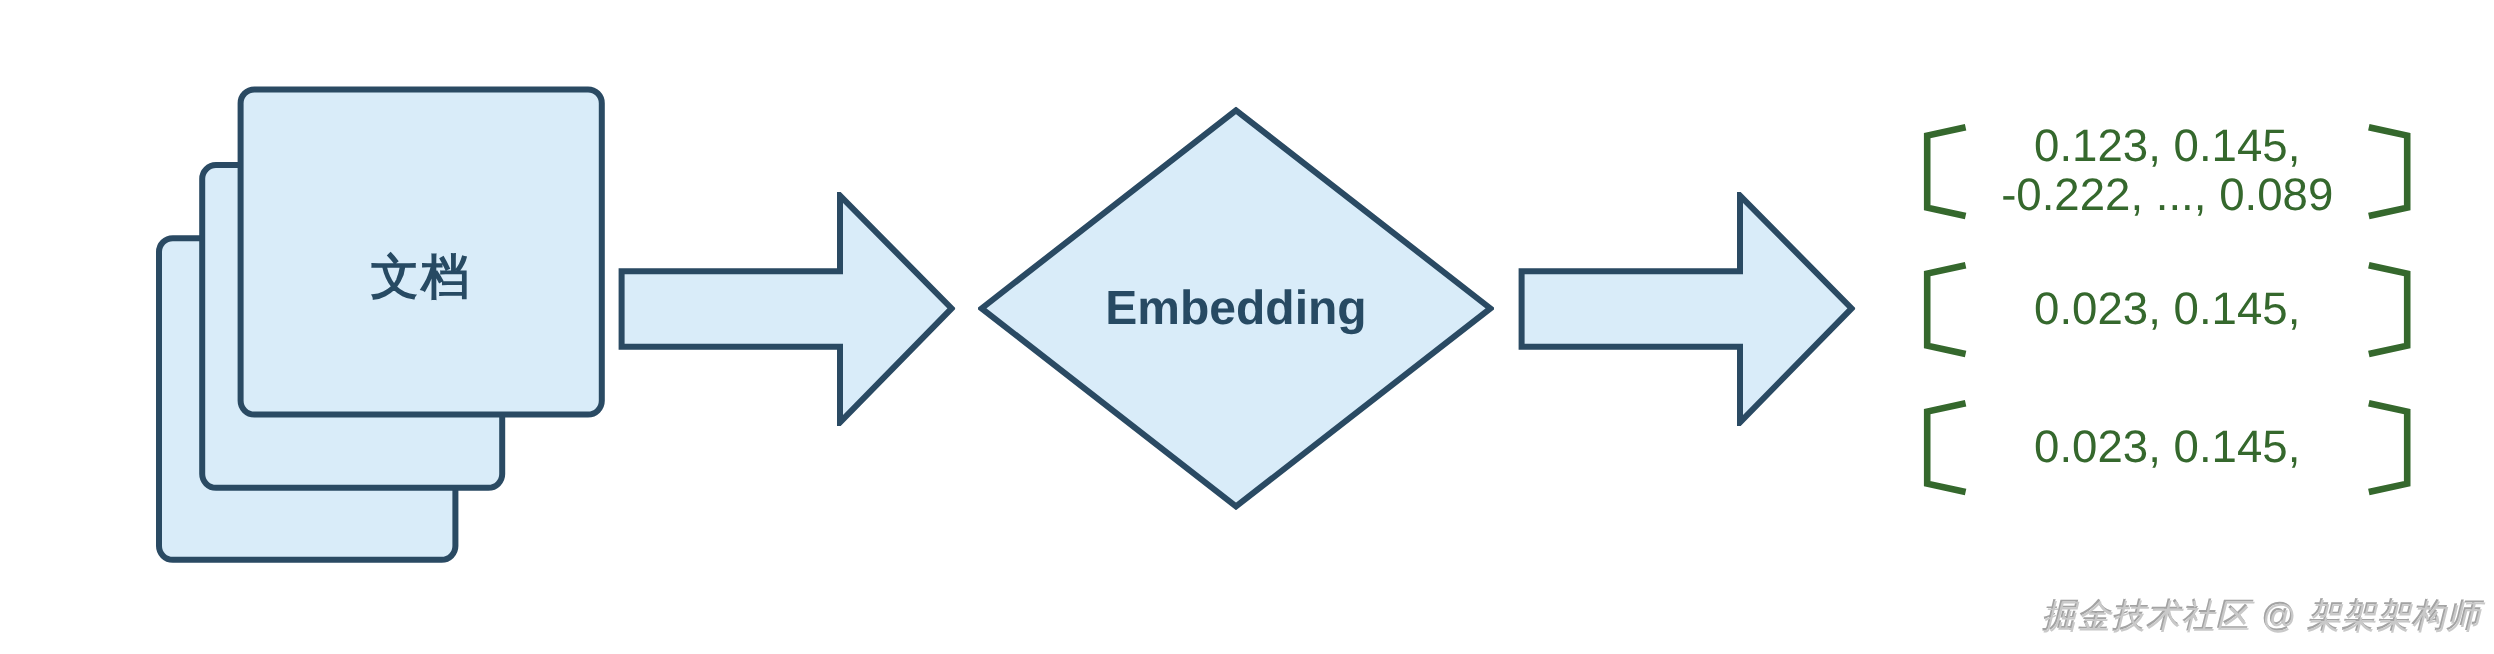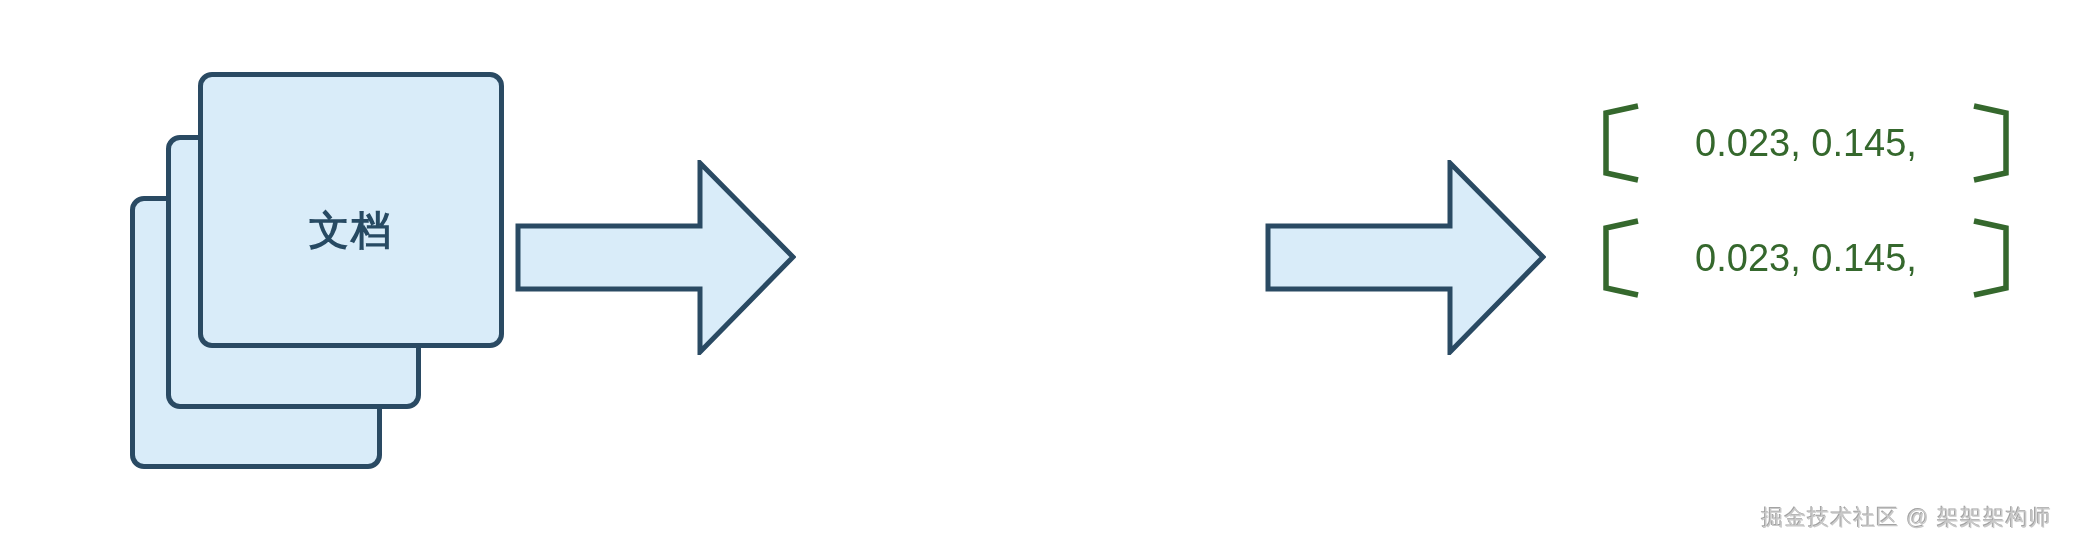--- a/index.html
+++ b/index.html
@@ -85,53 +85,72 @@
     text-align: center;
     font-size: 38px;
     line-height: 41px;
     color: var(--vector-green);
     white-space: nowrap;
   }
 
   
   .watermark {
     position: absolute;
-    right: 26px;
+    right: 10px;
     bottom: 12px;
-    font-size: 22px;
+    font-size: 28px;
     letter-spacing: 1px;
     color: var(--watermark-gray);
     text-shadow: -1px -1px 0 #a3a3a3, 1px 1px 1px #ffffff;
     user-select: none;
+    font-style: italic;
   }
 </style>
 </head>
 <body>
 
 <div class="canvas">
 
   <div class="doc-stack">
     <div class="card card-back"></div>
     <div class="card card-mid"></div>
     <div class="card card-front">
       <span class="doc-label">文档</span>
     </div>
   </div>
 
   <svg class="shape-svg arrow-1" width="281" height="195" viewBox="0 0 281 195">
     <polygon class="shape-poly" points="3,66 185,66 185,3 278,97 185,192 185,129 3,129"></polygon>
   </svg>
 
+  <div class="diamond-wrap">
+    <svg class="shape-svg" width="430" height="336" viewBox="0 0 430 336" style="left:0;top:0;">
+      <polygon class="shape-poly" points="215,3 427,168 215,333 3,168"></polygon>
+    </svg>
+    <div class="diamond-label">Embedding</div>
+  </div>
 
   <svg class="shape-svg arrow-2" width="281" height="195" viewBox="0 0 281 195">
     <polygon class="shape-poly" points="3,66 185,66 185,3 278,97 185,192 185,129 3,129"></polygon>
   </svg>
 
   <div class="vectors">
 
+    <div class="vector-row">
+      <svg class="bracket-svg" viewBox="0 0 46 82">
+        <path class="bracket-path" d="M 42,4 L 10,11 L 10,71 L 42,78"></path>
+      </svg>
+      <div class="vector-text">
+        <span>0.123, 0.145,</span>
+        <span>-0.222, ..., 0.089</span>
+      </div>
+      <svg class="bracket-svg" viewBox="0 0 46 82">
+        <path class="bracket-path" d="M 4,4 L 36,11 L 36,71 L 4,78"></path>
+      </svg>
+    </div>
 
     <div class="vector-row">
       <svg class="bracket-svg" viewBox="0 0 46 82">
         <path class="bracket-path" d="M 42,4 L 10,11 L 10,71 L 42,78"></path>
       </svg>
       <div class="vector-text">
         <span>0.023, 0.145,</span>
       </div>
       <svg class="bracket-svg" viewBox="0 0 46 82">
         <path class="bracket-path" d="M 4,4 L 36,11 L 36,71 L 4,78"></path>

